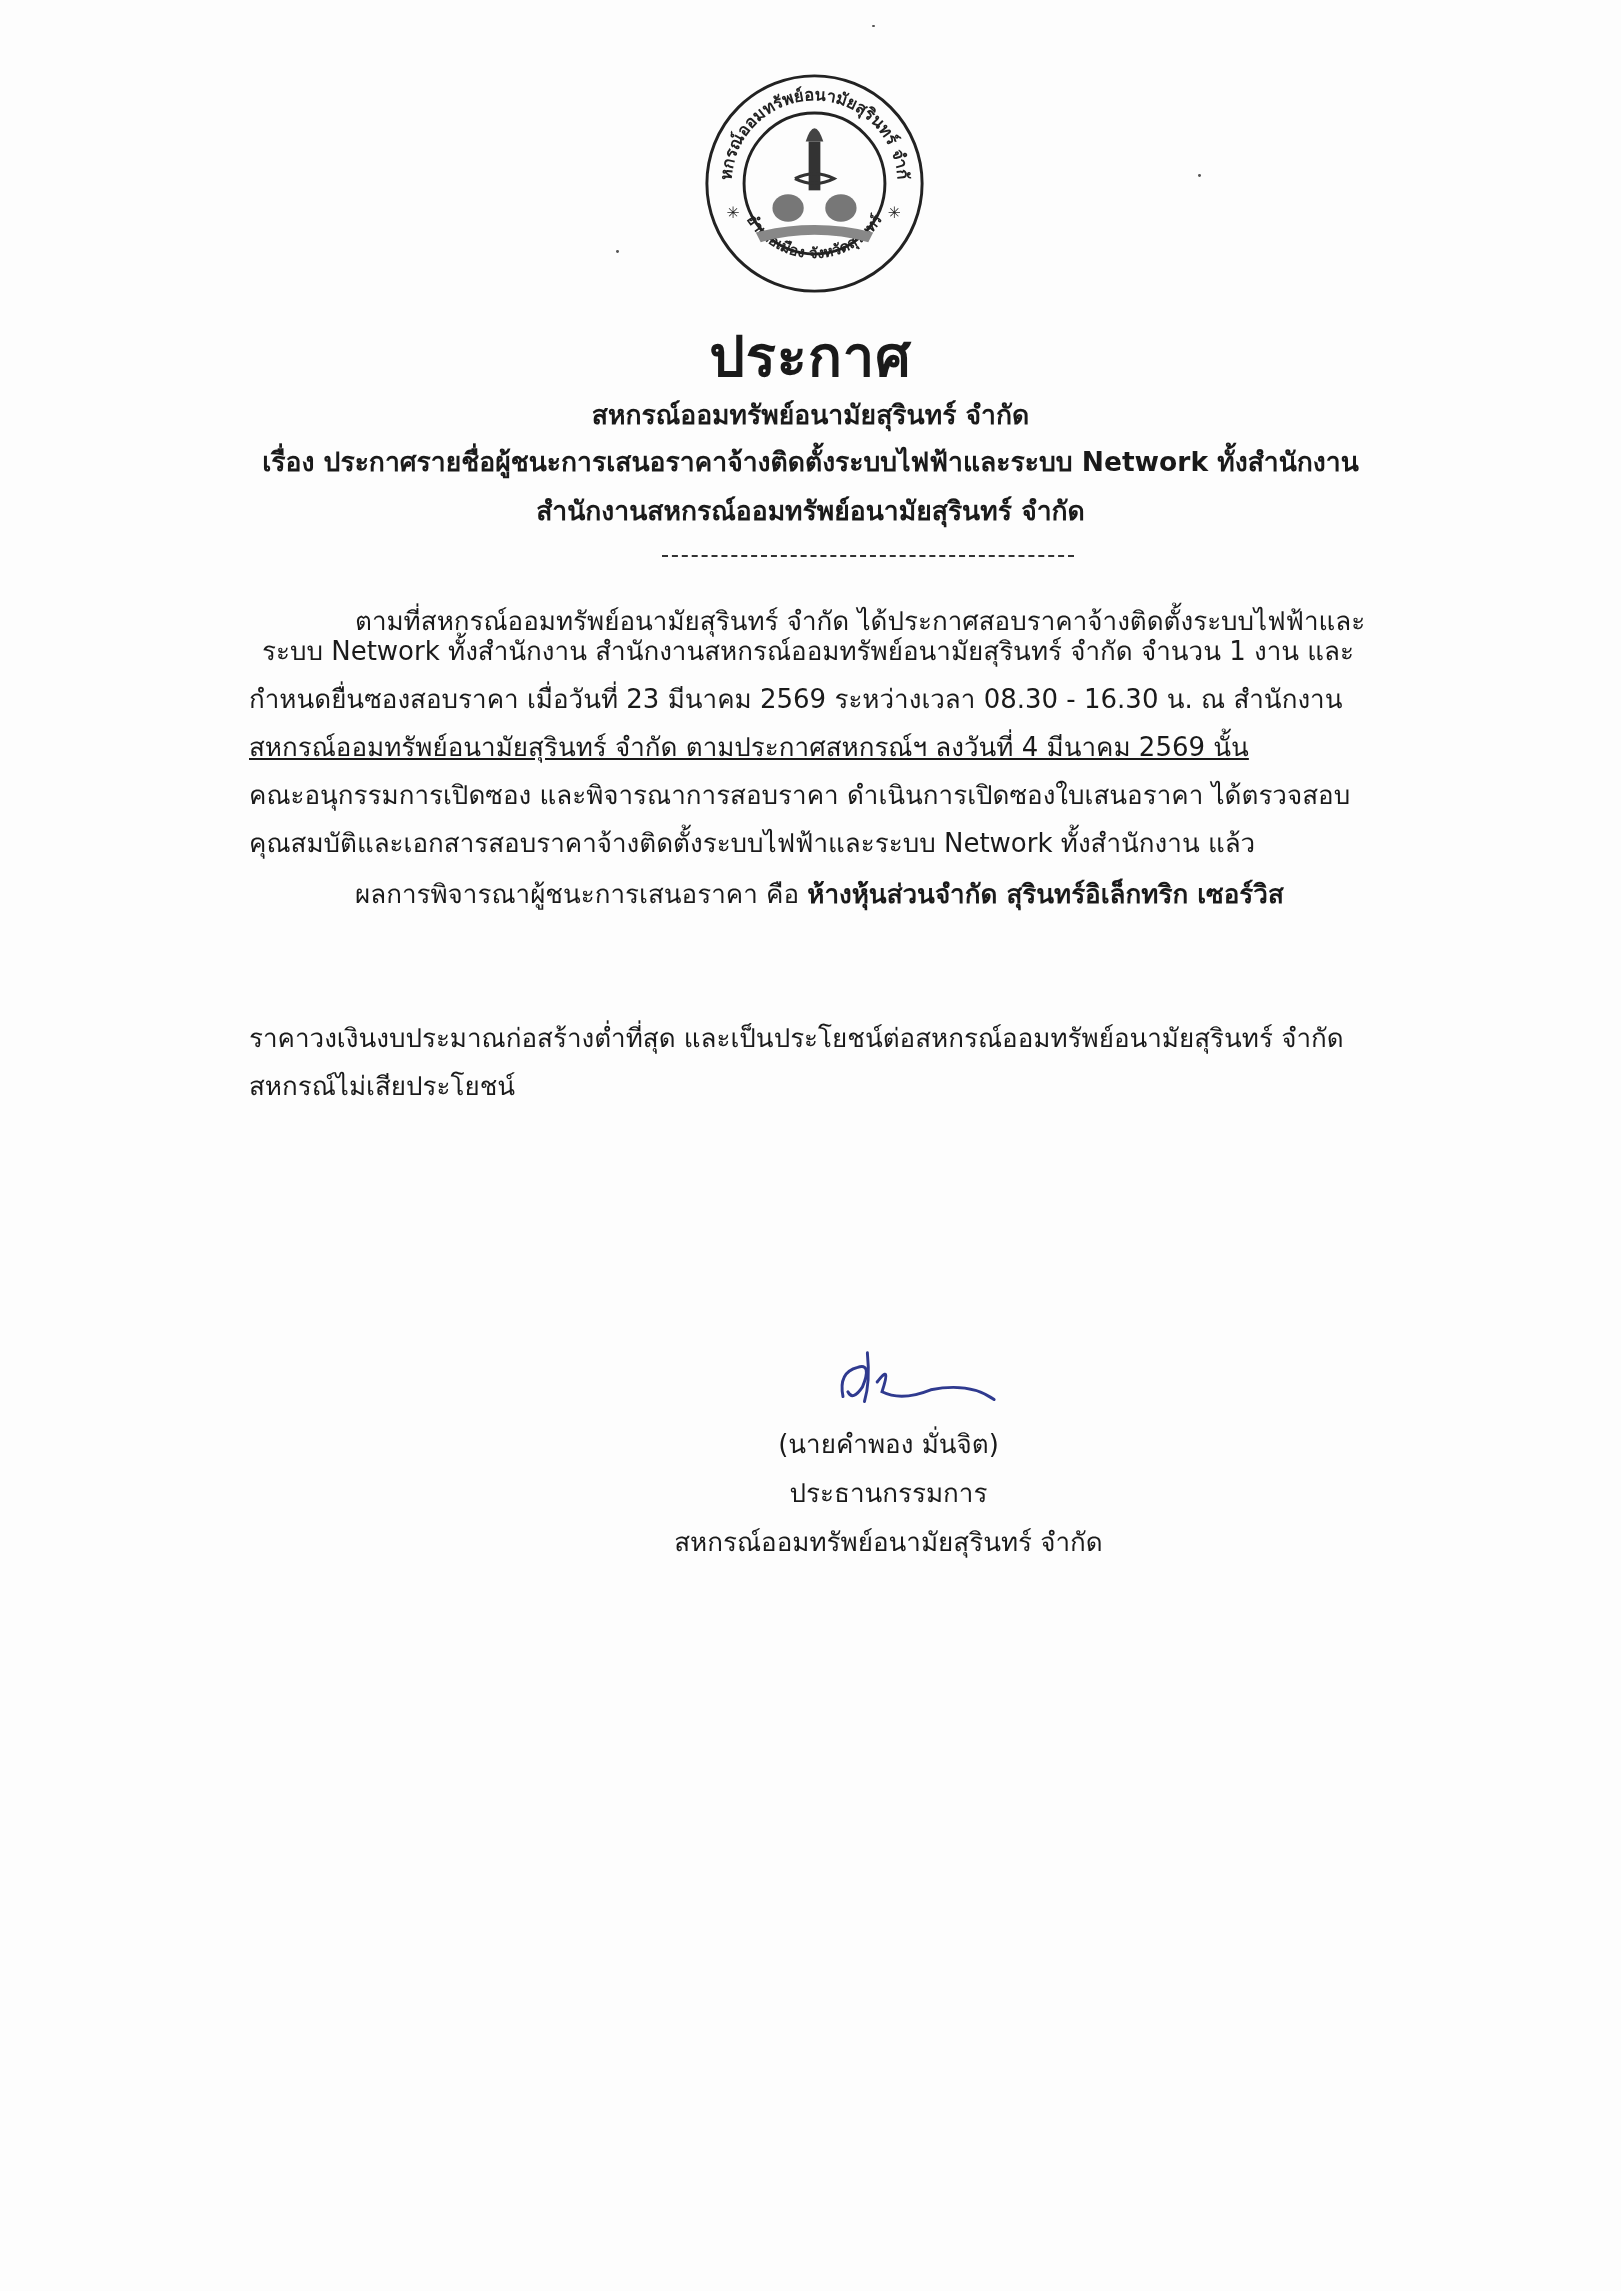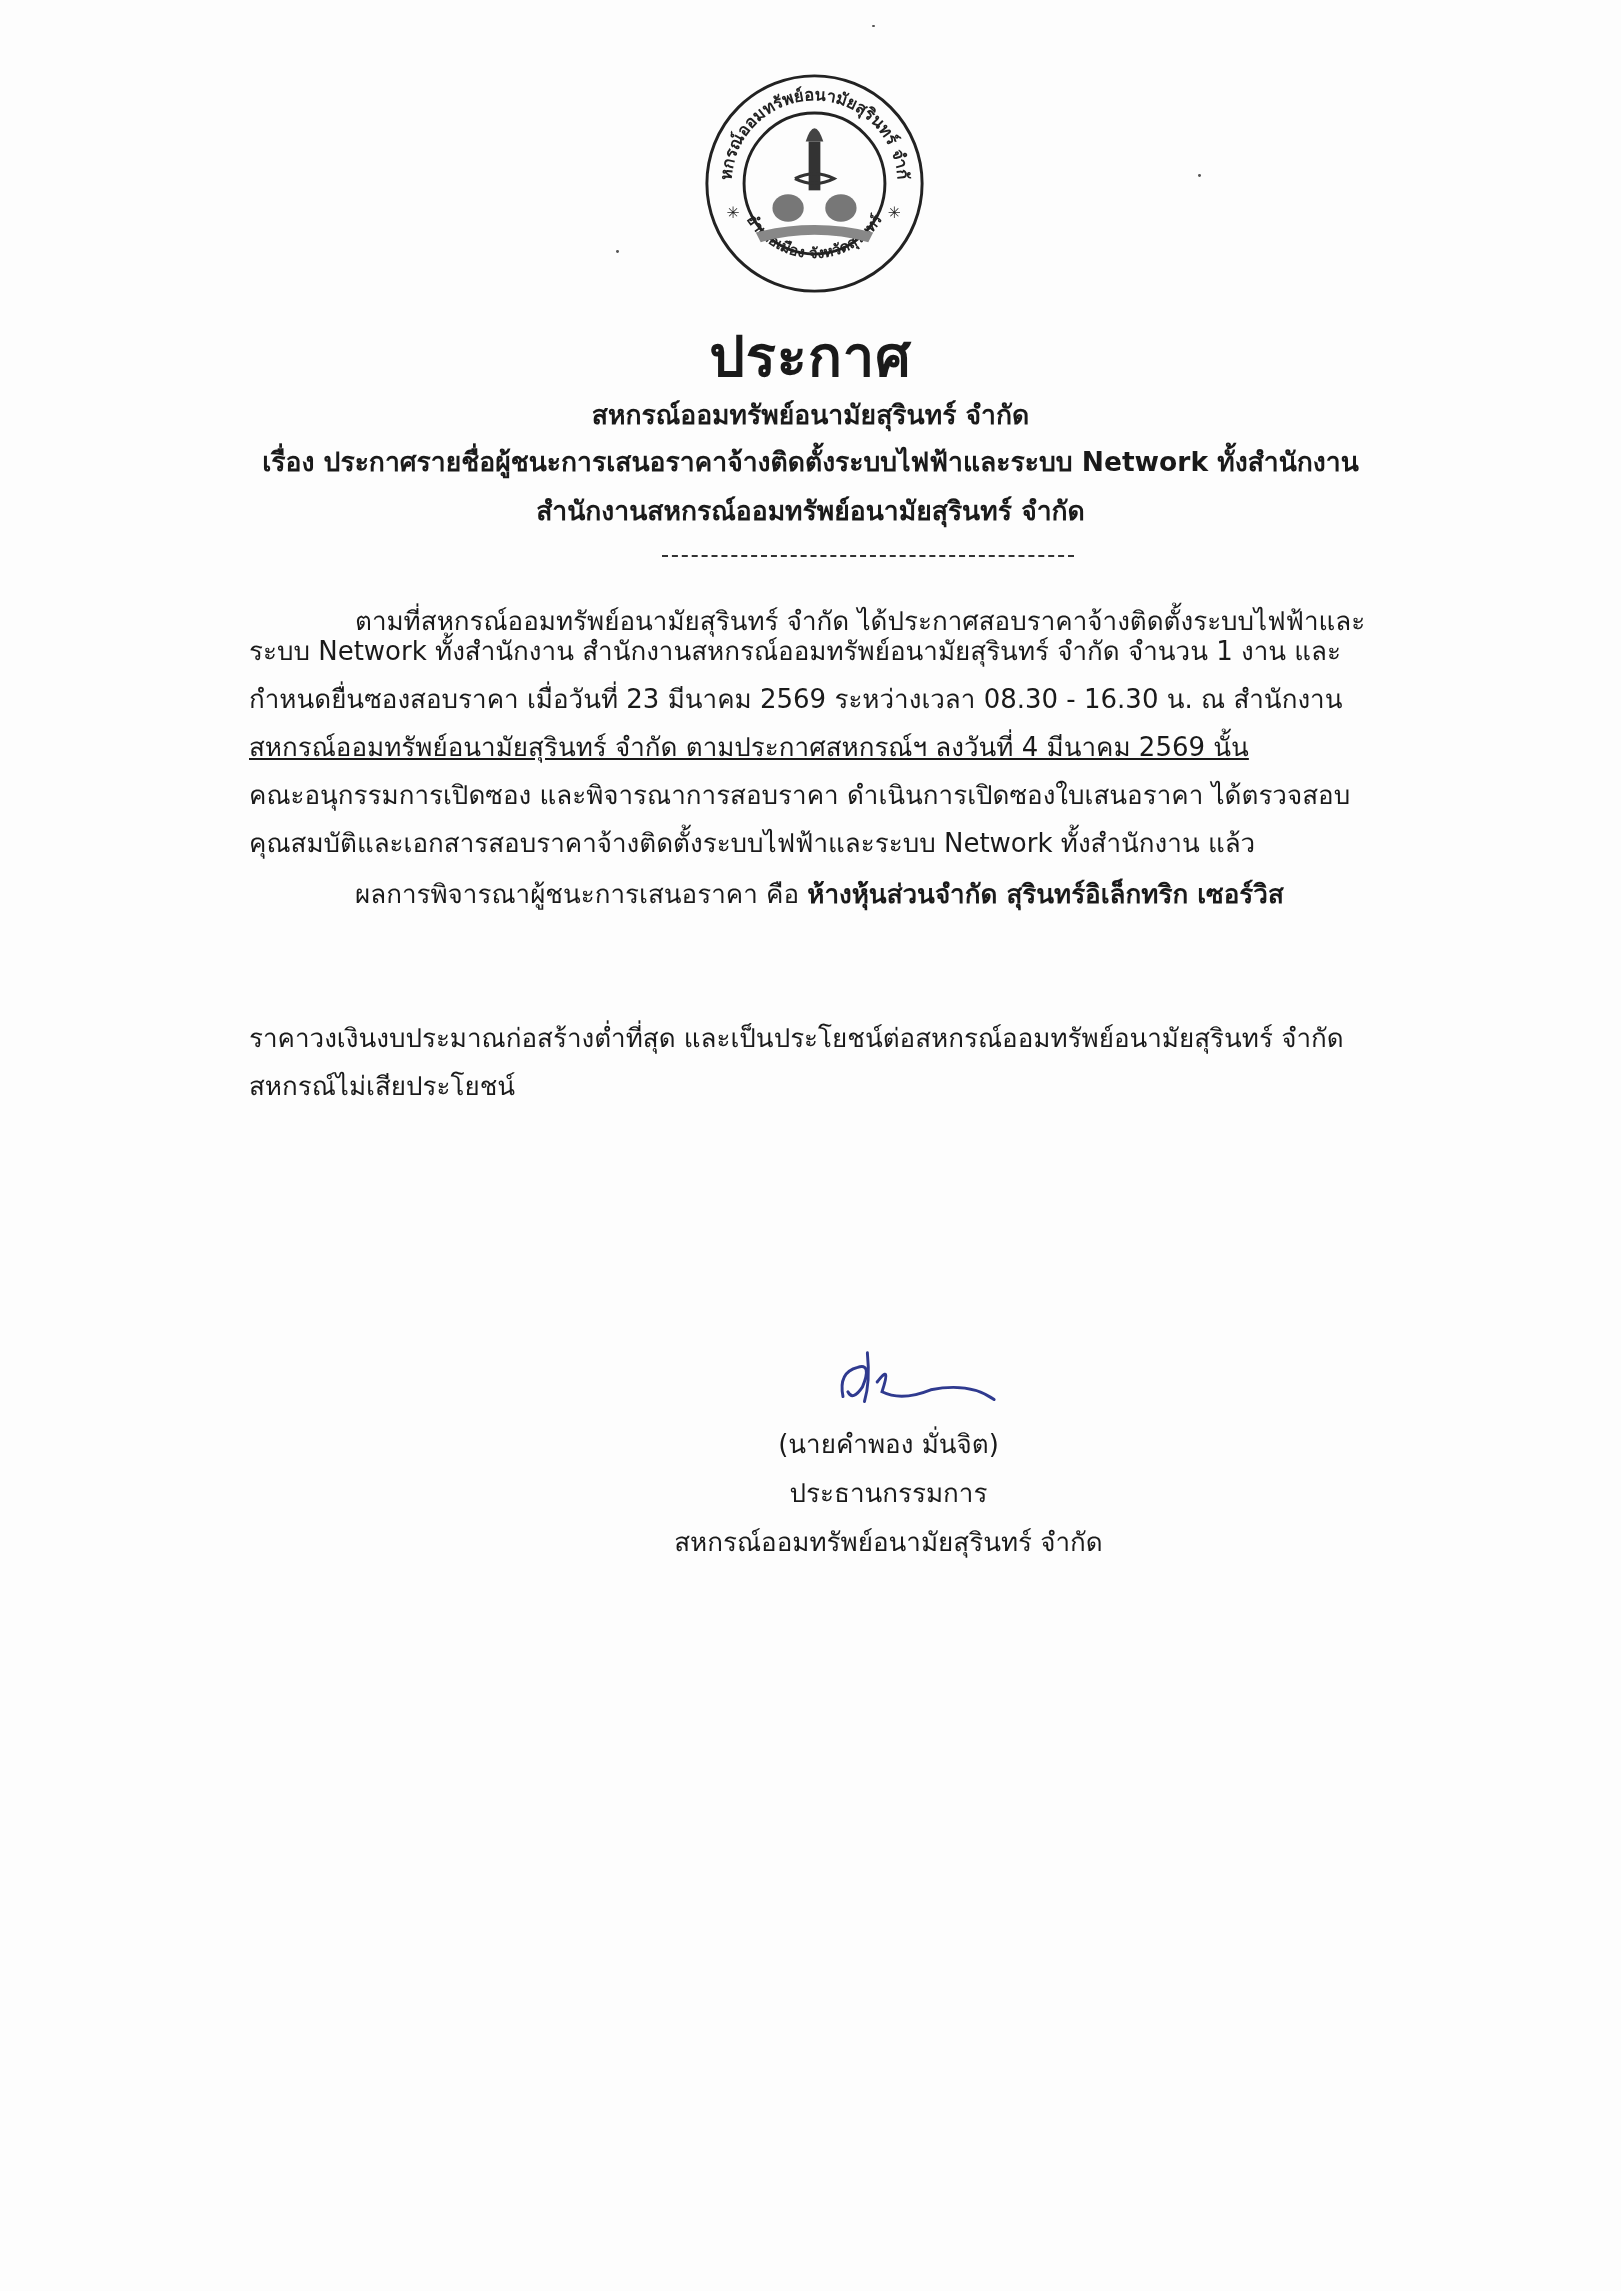--- a/index.html
+++ b/index.html
@@ -56,21 +56,21 @@
     <text x="190" y="150" font-size="16" fill="#222">✳</text>
   </svg>
 
   <div class="title">ประกาศ</div>
   <div class="head-line h1">สหกรณ์ออมทรัพย์อนามัยสุรินทร์ จำกัด</div>
   <div class="head-line h2">เรื่อง ประกาศรายชื่อผู้ชนะการเสนอราคาจ้างติดตั้งระบบไฟฟ้าและระบบ Network ทั้งสำนักงาน</div>
   <div class="head-line h3">สำนักงานสหกรณ์ออมทรัพย์อนามัยสุรินทร์ จำกัด</div>
   <div class="divider"></div>
 
   <div class="body-line" style="left:355px; top:584px;margin-top:18px;">ตามที่สหกรณ์ออมทรัพย์อนามัยสุรินทร์ จำกัด ได้ประกาศสอบราคาจ้างติดตั้งระบบไฟฟ้าและ</div>
-  <div class="body-line" style="left:249px; top:632px;">ระบบ Network ทั้งสำนักงาน สำนักงานสหกรณ์ออมทรัพย์อนามัยสุรินทร์ จำกัด จำนวน 1 งาน และ</div>
+  <div class="body-line" style="left:262px; top:632px;">ระบบ Network ทั้งสำนักงาน สำนักงานสหกรณ์ออมทรัพย์อนามัยสุรินทร์ จำกัด จำนวน 1 งาน และ</div>
   <div class="body-line" style="left:249px; top:680px;">กำหนดยื่นซองสอบราคา เมื่อวันที่  23  มีนาคม 2569 ระหว่างเวลา 08.30 - 16.30 น. ณ สำนักงาน</div>
   <div class="body-line" style="left:249px; top:728px;text-decoration:underline;">สหกรณ์ออมทรัพย์อนามัยสุรินทร์ จำกัด ตามประกาศสหกรณ์ฯ ลงวันที่ 4 มีนาคม 2569 นั้น</div>
   <div class="body-line" style="left:249px; top:776px;">คณะอนุกรรมการเปิดซอง และพิจารณาการสอบราคา ดำเนินการเปิดซองใบเสนอราคา ได้ตรวจสอบ</div>
   <div class="body-line" style="left:249px; top:824px;">คุณสมบัติและเอกสารสอบราคาจ้างติดตั้งระบบไฟฟ้าและระบบ Network ทั้งสำนักงาน แล้ว</div>
 
   <div class="body-line" style="left:355px; top:875px;">
     <span>ผลการพิจารณาผู้ชนะการเสนอราคา คือ </span><span class="b">ห้างหุ้นส่วนจำกัด สุรินทร์อิเล็กทริก เซอร์วิส</span>
   </div>
   <div class="body-line" style="left:249px; top:1019px;">ราคาวงเงินงบประมาณก่อสร้างต่ำที่สุด และเป็นประโยชน์ต่อสหกรณ์ออมทรัพย์อนามัยสุรินทร์ จำกัด</div>
   <div class="body-line" style="left:249px; top:1067px;">สหกรณ์ไม่เสียประโยชน์</div>

